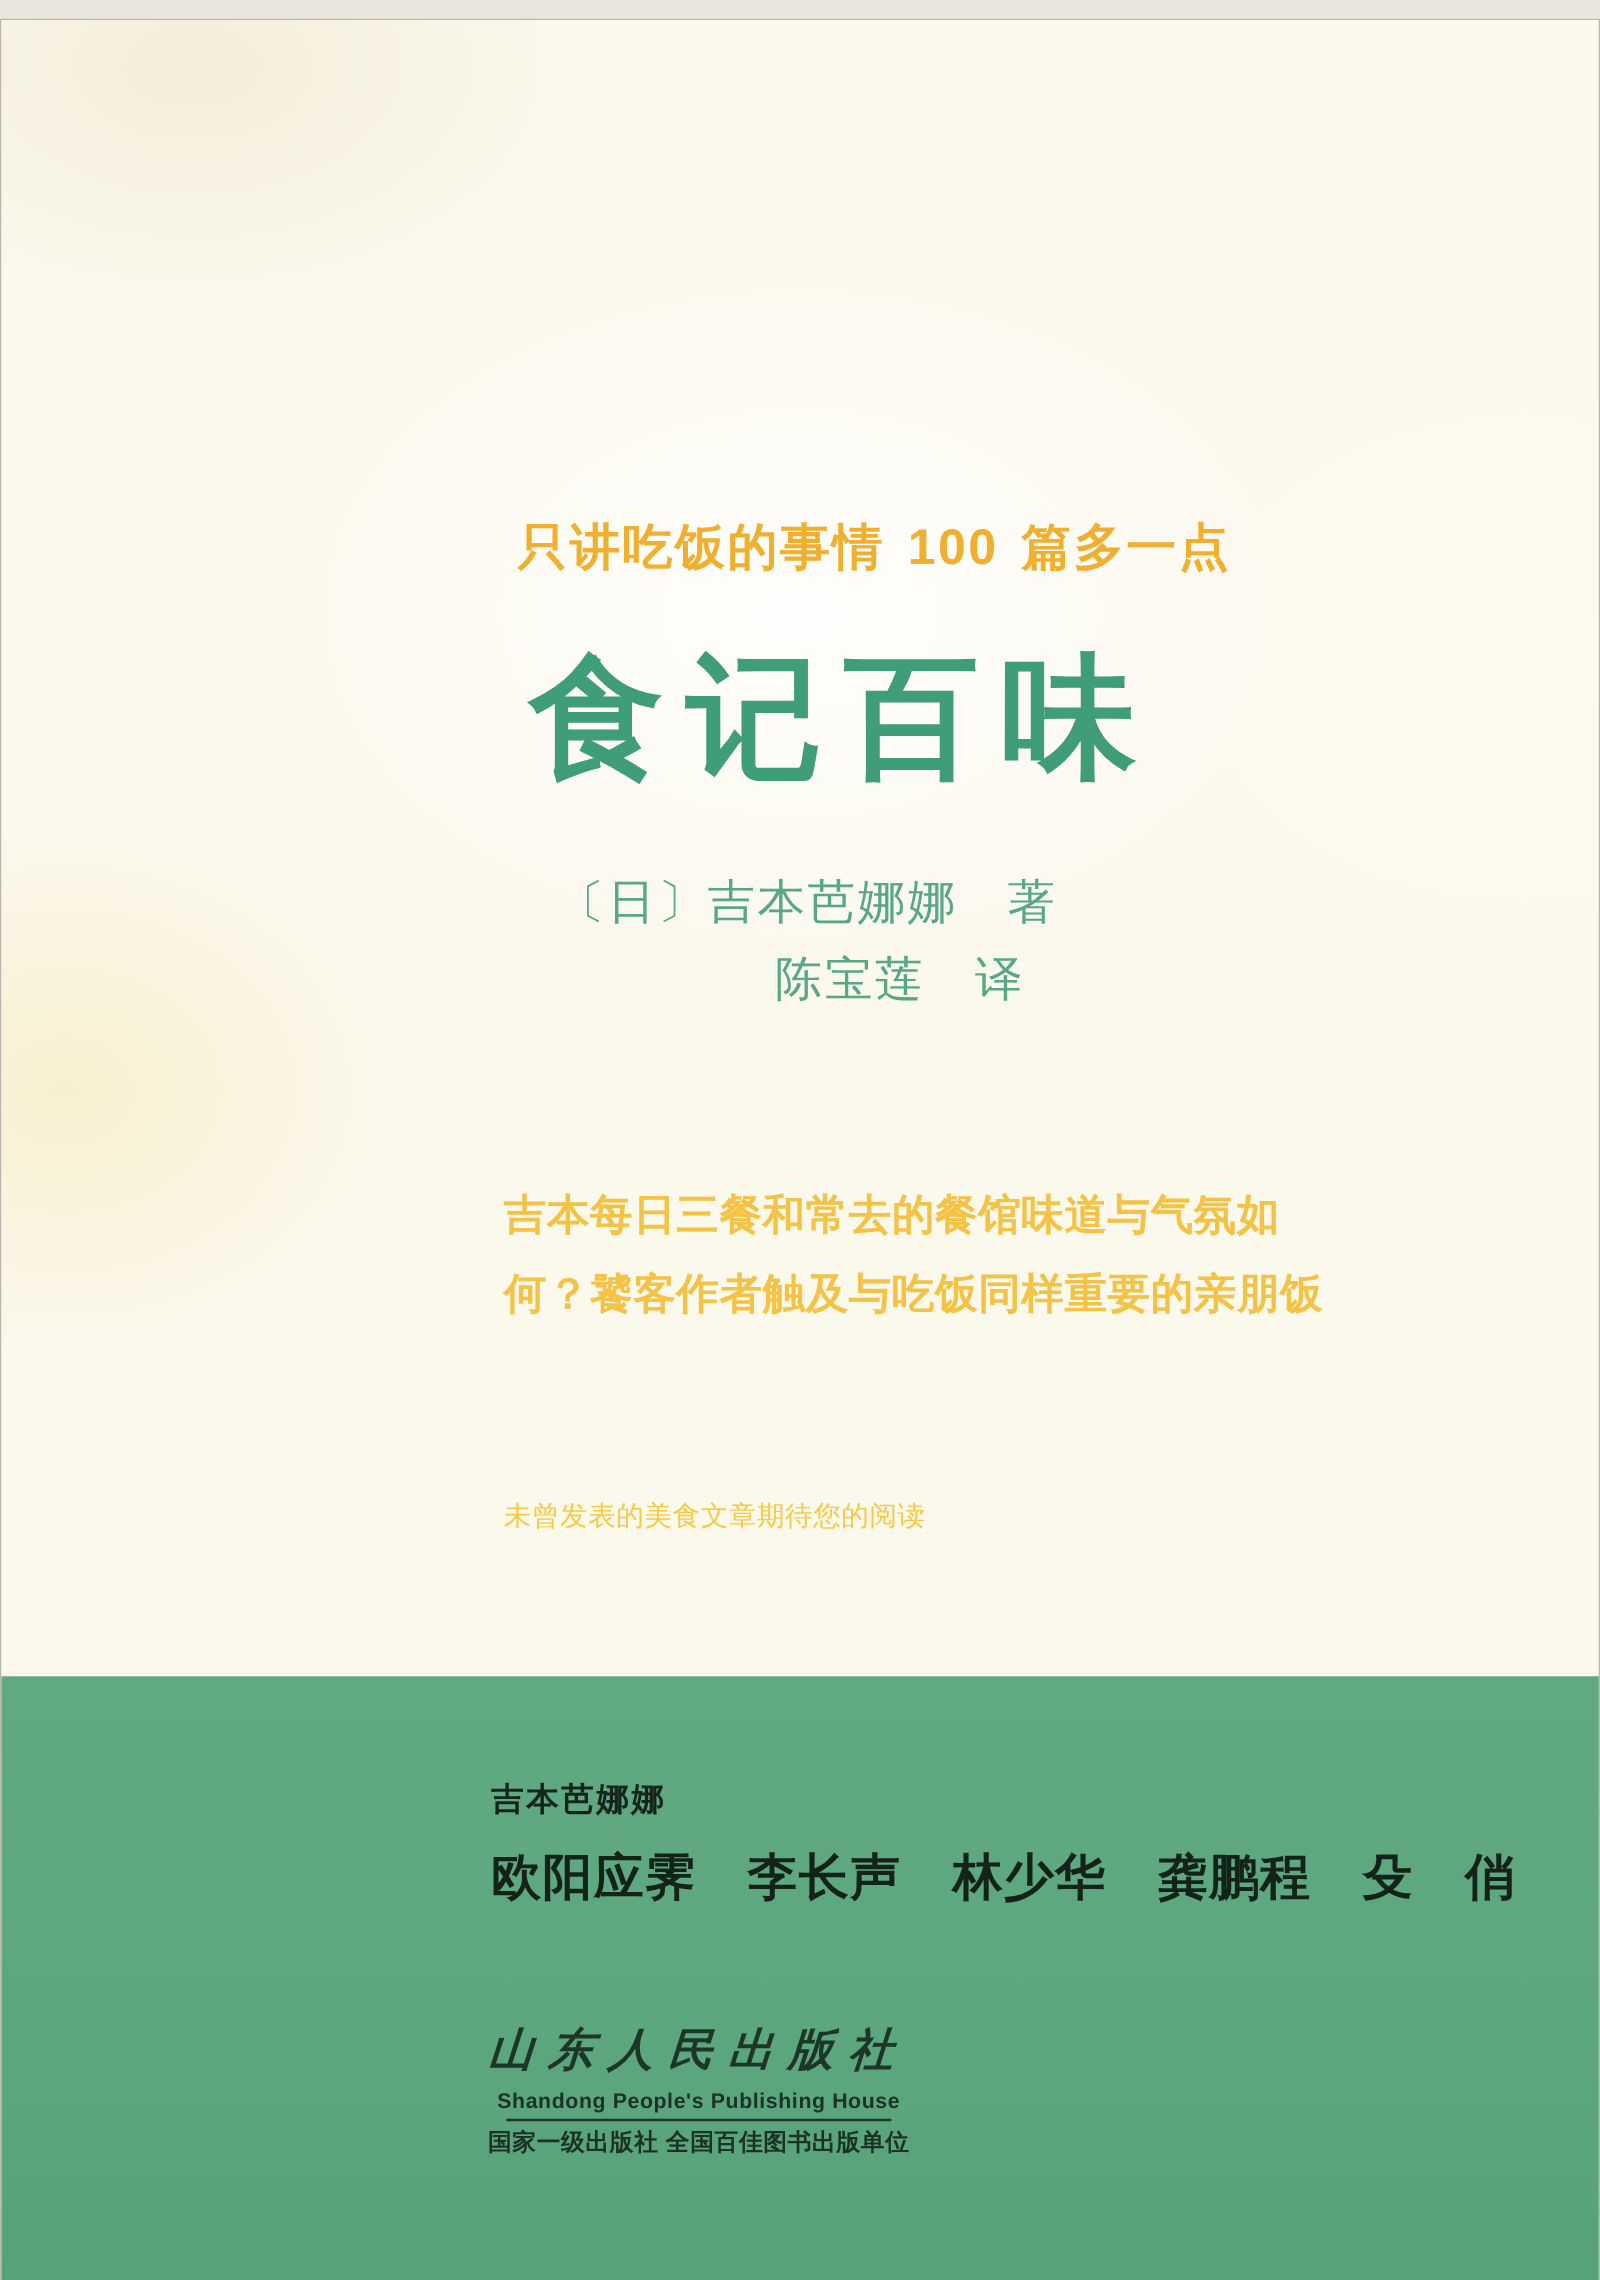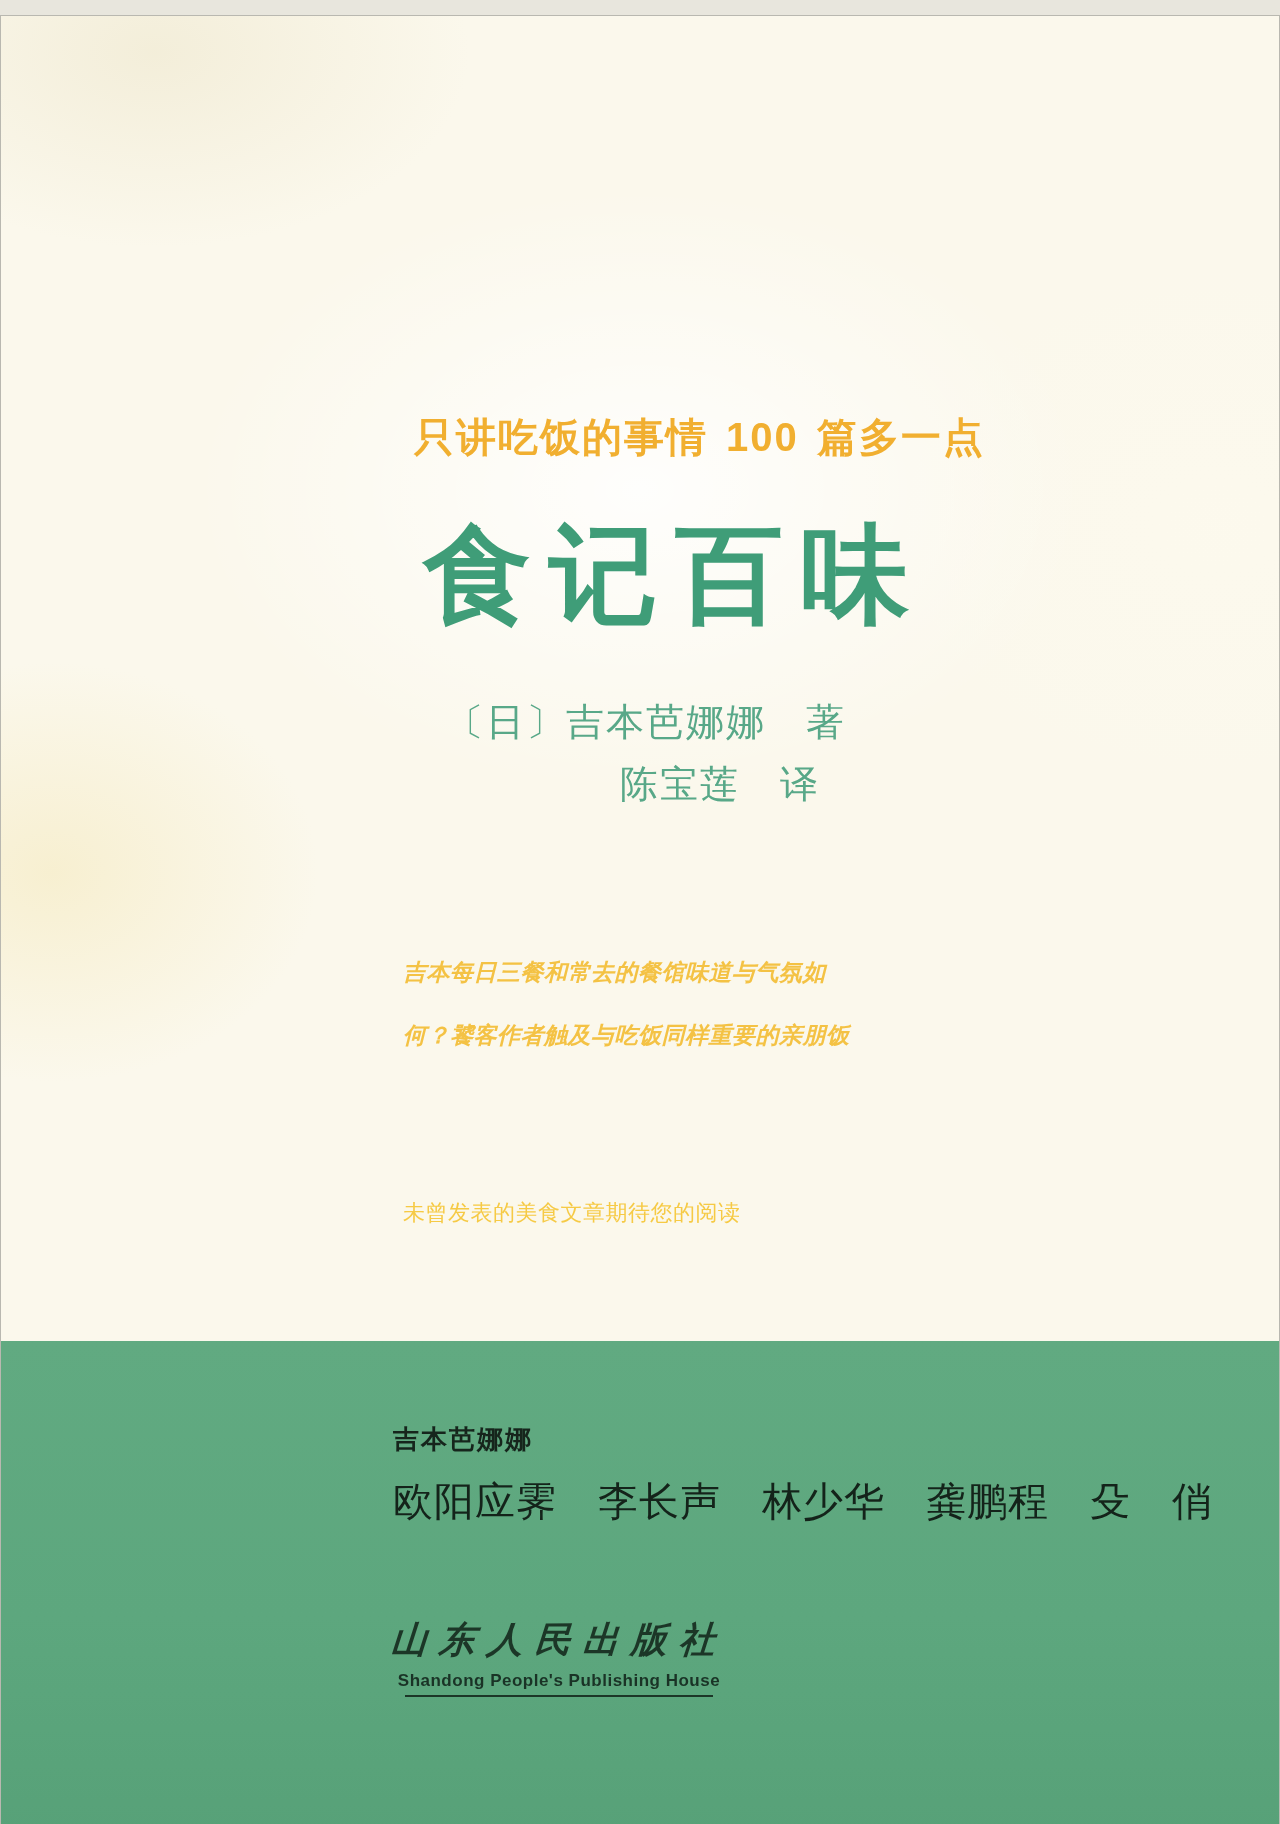--- a/index.html
+++ b/index.html
@@ -63,25 +63,24 @@
     margin-top: 24px;
     margin-left: 128px;
     letter-spacing: 2px;
     text-align: center;
   }
   .blurb {
     position: absolute;
     left: 402px;
     top: 925px;
     width: 620px;
-    font-size: 23px;
+    font-size: 34px;
     font-weight: 700;
     letter-spacing: 0.5px;
     color: #f4c244;
-    font-style: italic;
   }
   .blurb .blurb-line {
     line-height: 63px;
     white-space: nowrap;
   }
   .teaser {
     position: absolute;
     left: 402px;
     top: 1182px;
     font-size: 22px;
@@ -108,21 +107,21 @@
     font-weight: 700;
     letter-spacing: 2px;
     color: #16251c;
     white-space: nowrap;
   }
   .recommender-names {
     position: absolute;
     left: 392px;
     top: 1458px;
     font-size: 40px;
-    font-weight: 400;
+    font-weight: 700;
     letter-spacing: 1px;
     color: #14231a;
     white-space: nowrap;
   }
   
   .publisher {
     position: absolute;
     left: 330px;
     top: 1600px;
     width: 456px;
@@ -184,15 +183,16 @@
   <div class="band"></div>
 
   <div class="recommend-heading">吉本芭娜娜</div>
 
   <div class="recommender-names">欧阳应霁　李长声　林少华　龚鹏程　殳　俏</div>
 
   <div class="publisher">
     <div class="name-cn">山东人民出版社</div>
     <div class="name-en">Shandong People's Publishing House</div>
     <div class="divider"></div>
+    <div class="accolades">国家一级出版社 全国百佳图书出版单位</div>
   </div>
 
 </div>
 
 </body></html>

